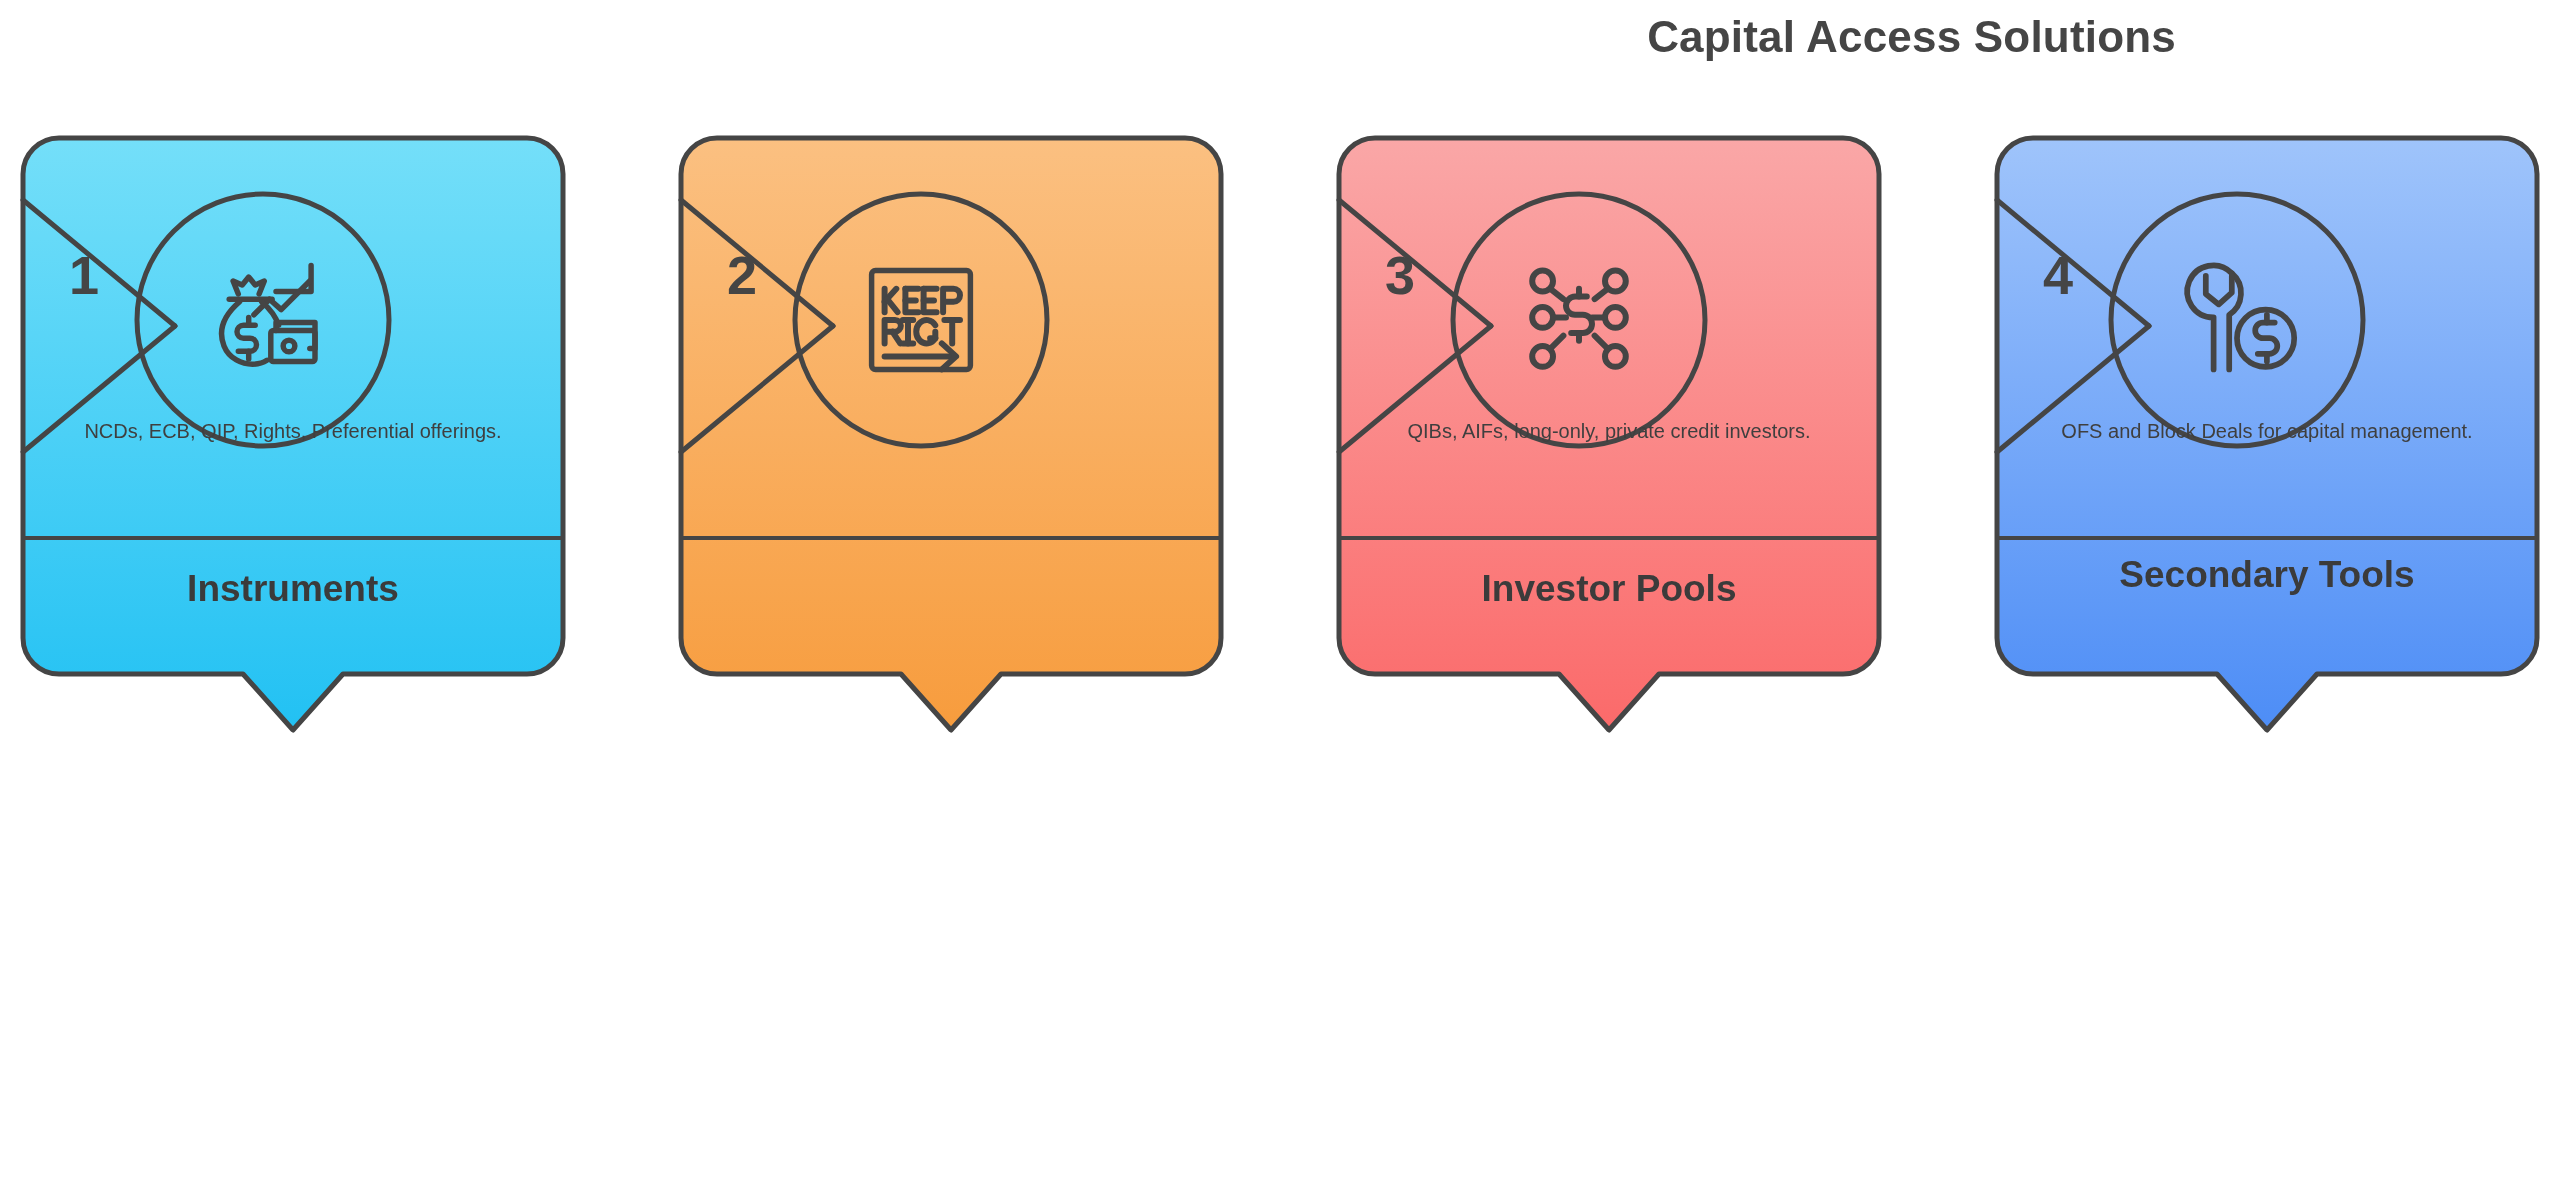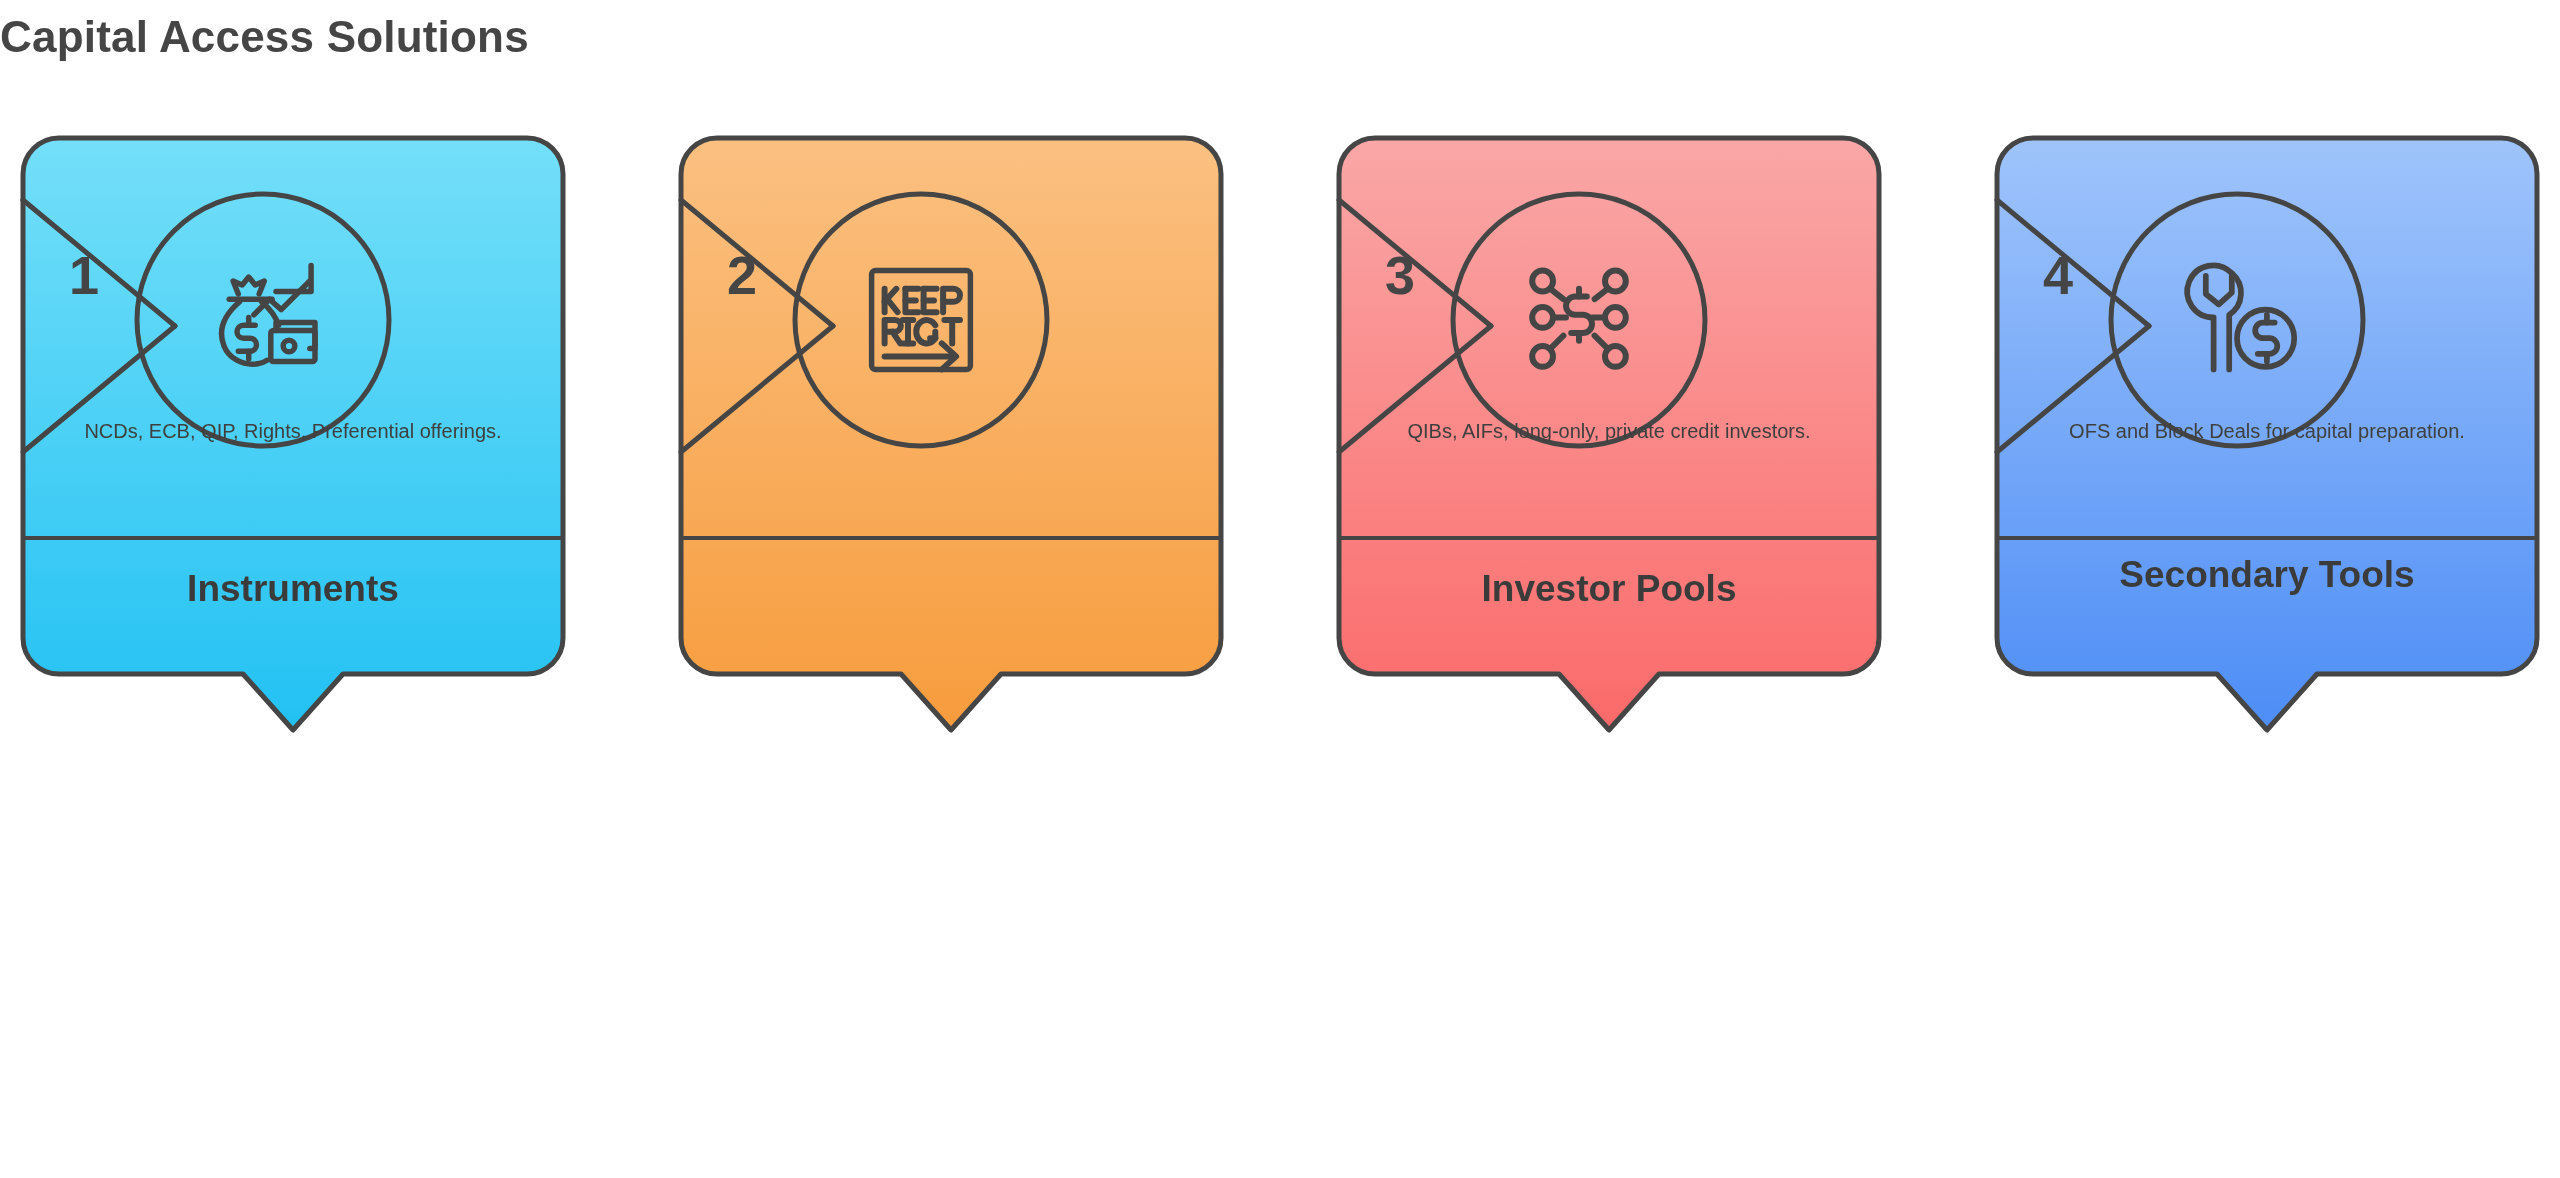--- a/index.html
+++ b/index.html
@@ -12,21 +12,21 @@
     height: 1178px;
     font-family: "Liberation Sans", sans-serif;
     overflow: hidden;
     position: relative;
   }
   .page-title {
     position: absolute;
     top: 12px;
     left: 0;
     width: 2176px;
-    text-align: left;
+    text-align: right;
     font-size: 44px;
     font-weight: bold;
     color: #454545;
     letter-spacing: 0.2px;
   }
   .cards-row {
     position: absolute;
     top: 138px;
     left: 0;
     width: 2560px;
@@ -242,17 +242,17 @@
       <svg viewBox="0 0 100 100" fill="none" stroke="#454545" stroke-width="4.4" stroke-linecap="round" stroke-linejoin="round">
         <path d="M46,14 a20,20 0 1 0 -14,34 l0,40"></path>
         <path d="M46,14 a20,20 0 0 1 -2,32 l0,42"></path>
         <path d="M26,16 l0,14 10,8 10,-9 0,-13"></path>
         <circle cx="72" cy="64" r="22"></circle>
         <path d="M79,52 h-9 a6,6 0 0 0 0,12 h5 a6,6 0 0 1 0,12 h-9"></path>
         <line x1="73" y1="46" x2="73" y2="52"></line>
         <line x1="73" y1="76" x2="73" y2="82"></line>
       </svg>
     </div>
-    <div class="card-desc">OFS and Block Deals for capital preparation.</div>
+    <div class="card-desc">OFS and Block Deals for capital management.</div>
     <div class="card-label">Secondary Tools</div>
   </div>
 
 </div>
 
 </body></html>

